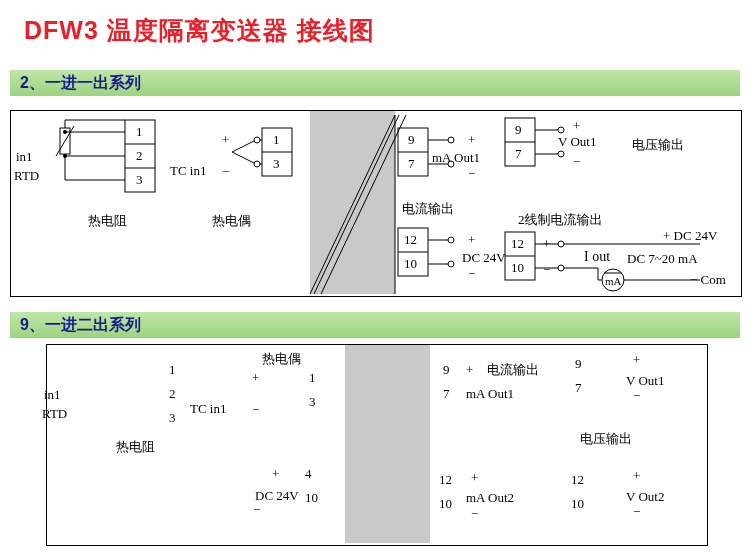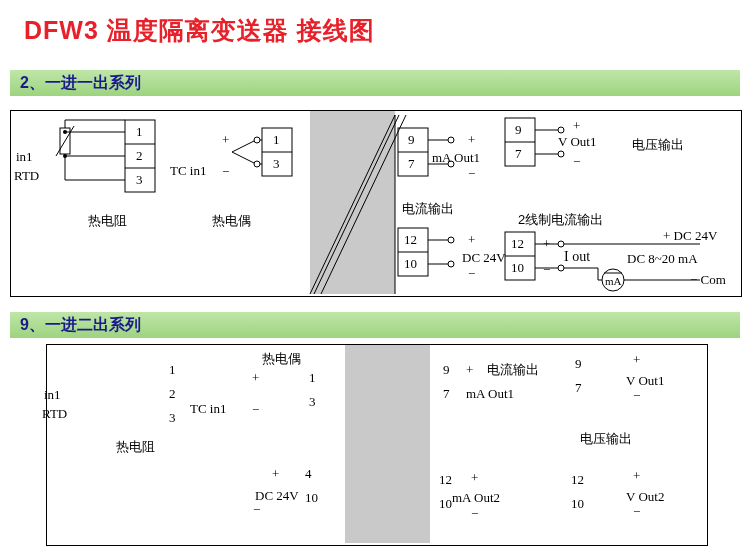--- a/index.html
+++ b/index.html
@@ -26,21 +26,21 @@
     font-size:16px;font-weight:bold;color:#1a1a8c;
     line-height:26px;
   }
   .panel{
     position:absolute;border:1px solid #000;background:#fff;
   }
   .hatch{
     position:absolute;background:#c9c9c9;
   }
   .lbl{position:absolute;font-size:13px;font-family:"Liberation Serif", serif;color:#000;white-space:nowrap;}
-  .lbl.cn{font-family:Liberation Sans, sans-serif;font-size:13px;}
+  .lbl.cn{font-family:Liberation Serif, serif;font-size:13px;}
   .lbl.sm{font-size:11px;}
   .lbl.big{font-size:14px;}
   svg{position:absolute;left:0;top:0;overflow:visible;}
 </style>
 </head>
 <body>
 
 <div class="page-title">DFW3 温度隔离变送器  接线图</div>
 
 <div class="section-bar" style="top:70px;"></div>
@@ -214,22 +214,22 @@
 <div class="lbl" style="left:573px;top:118px;">+</div>
 <div class="lbl" style="left:573px;top:154px;">−</div>
 <div class="lbl" style="left:558px;top:134px;">V Out1</div>
 <div class="lbl cn" style="left:632px;top:136px;">电压输出</div>
 
 <div class="lbl cn" style="left:518px;top:211px;">2线制电流输出</div>
 <div class="lbl" style="left:511px;top:236px;">12</div>
 <div class="lbl" style="left:511px;top:260px;">10</div>
 <div class="lbl" style="left:543px;top:236px;">+</div>
 <div class="lbl" style="left:543px;top:262px;">−</div>
-<div class="lbl big" style="left:564px;top:249px;">I out</div>
-<div class="lbl" style="left:627px;top:251px;">DC 8~20 mA</div>
+<div class="lbl big" style="left:584px;top:249px;">I out</div>
+<div class="lbl" style="left:627px;top:251px;">DC 7~20 mA</div>
 <div class="lbl" style="left:663px;top:228px;">+ DC 24V</div>
 <div class="lbl" style="left:690px;top:272px;">− Com</div>
 <div class="lbl sm" style="left:605px;top:275px;">mA</div>
 
 <div class="section-bar" style="top:312px;"></div>
 <div class="section-label" style="left:20px;top:312px;">9、一进二出系列</div>
 
 <div class="panel" style="left:46px;top:344px;width:660px;height:200px;"></div>
 <div class="hatch" style="left:345px;top:345px;width:85px;height:198px;"></div>
 
@@ -256,21 +256,21 @@
 <div class="lbl" style="left:443px;top:362px;">9</div>
 <div class="lbl" style="left:443px;top:386px;">7</div>
 <div class="lbl" style="left:466px;top:362px;">+</div>
 <div class="lbl" style="left:466px;top:386px;">mA Out1</div>
 <div class="lbl cn" style="left:487px;top:361px;">电流输出</div>
 
 <div class="lbl" style="left:439px;top:472px;">12</div>
 <div class="lbl" style="left:439px;top:496px;">10</div>
 <div class="lbl" style="left:471px;top:470px;">+</div>
 <div class="lbl" style="left:471px;top:506px;">−</div>
-<div class="lbl" style="left:452px;top:490px;">mA Out2</div>
+<div class="lbl" style="left:466px;top:490px;">mA Out2</div>
 
 <div class="lbl" style="left:575px;top:356px;">9</div>
 <div class="lbl" style="left:575px;top:380px;">7</div>
 <div class="lbl" style="left:633px;top:352px;">+</div>
 <div class="lbl" style="left:633px;top:388px;">−</div>
 <div class="lbl" style="left:626px;top:373px;">V Out1</div>
 
 <div class="lbl" style="left:571px;top:472px;">12</div>
 <div class="lbl" style="left:571px;top:496px;">10</div>
 <div class="lbl" style="left:633px;top:468px;">+</div>

